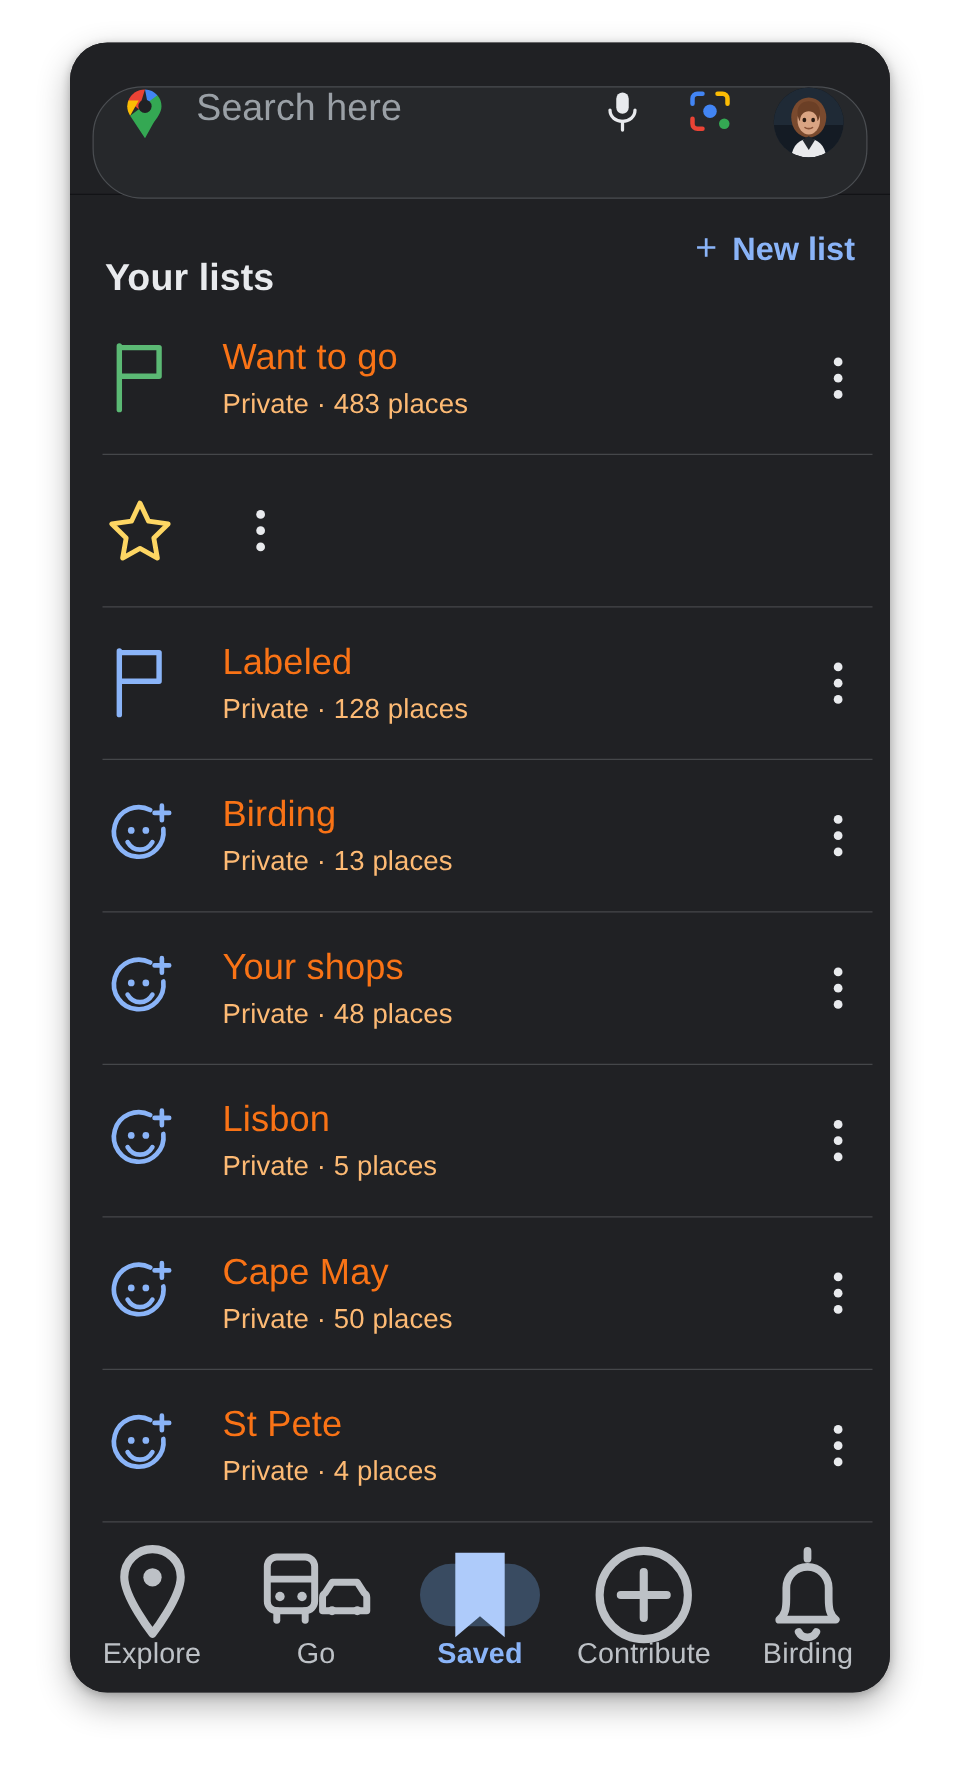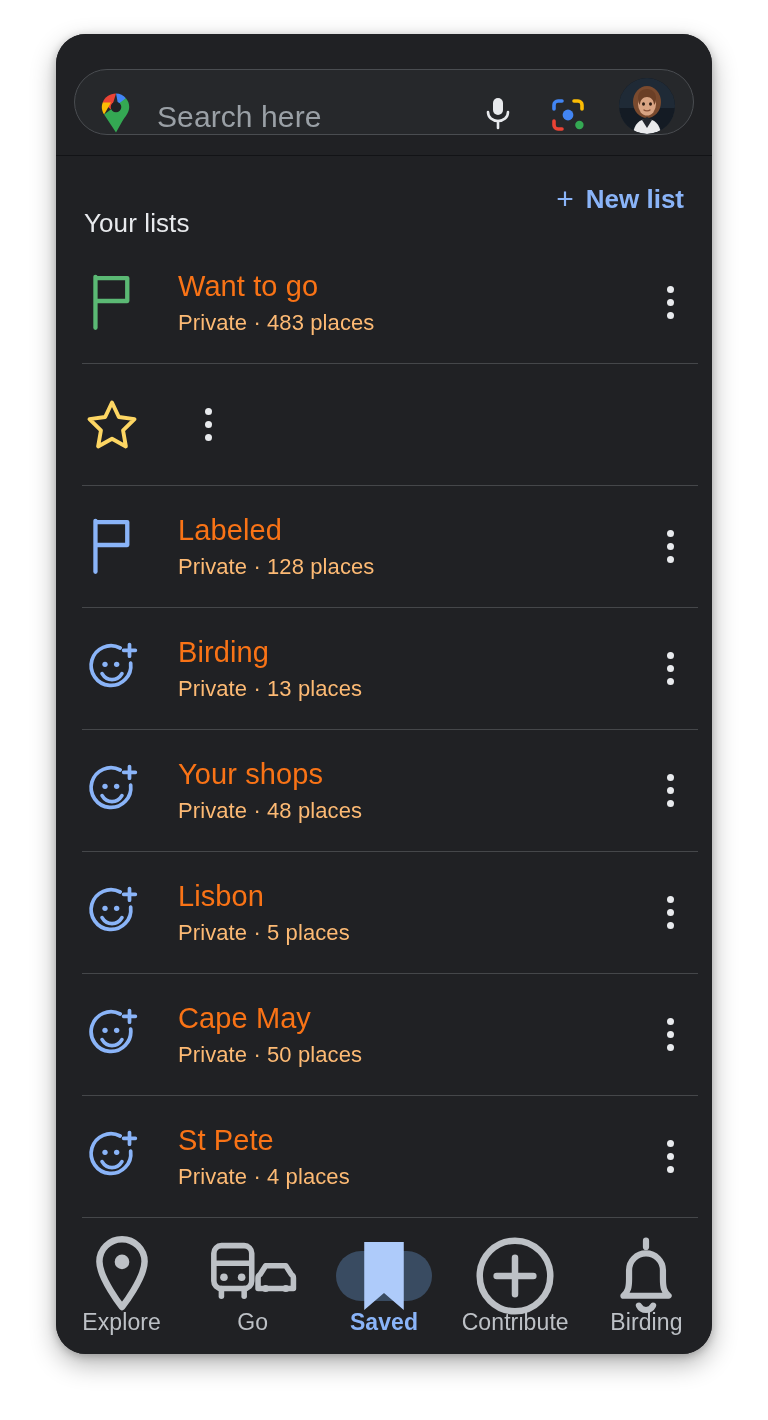--- a/index.html
+++ b/index.html
@@ -39,26 +39,26 @@
     width: 656px;
     height: 122px;
     background: #202124;
     border-bottom: 1px solid #121316;
   }
   .searchbar {
     position: absolute;
     left: 18px;
     top: 35px;
     width: 620px;
-    height: 66px;
+    height: 90px;
     border: 1px solid #4a4d51;
     border-radius: 40px;
     background: #26282b;
     display: flex;
-    align-items: flex-end;
+    align-items: flex-start;
     padding: 0 18px 0 22px;
   }
   .gmaps-pin {
     width: 38px; height: 42px;
     position: relative;
     flex: 0 0 auto;
   }
   .gmaps-pin svg { display:block; width:38px; height:42px; }
 
   .search-placeholder {
@@ -92,22 +92,22 @@
     top: 122px;
     width: 656px;
     height: 86px;
     display: flex;
     align-items: center;
     justify-content: space-between;
     padding: 0 28px 0 28px;
   }
   .lists-title {
     color: #e8eaed;
-    font-size: 26px;
-    font-weight: normal;
+    font-size: 30px;
+    font-weight: bold;
     letter-spacing: 0.1px;
     margin-top: 48px;
   }
   .newlist-btn {
     display: flex;
     align-items: center;
     gap: 12px;
     color: #8ab4f8;
     font-size: 26px;
     font-weight: bold;

